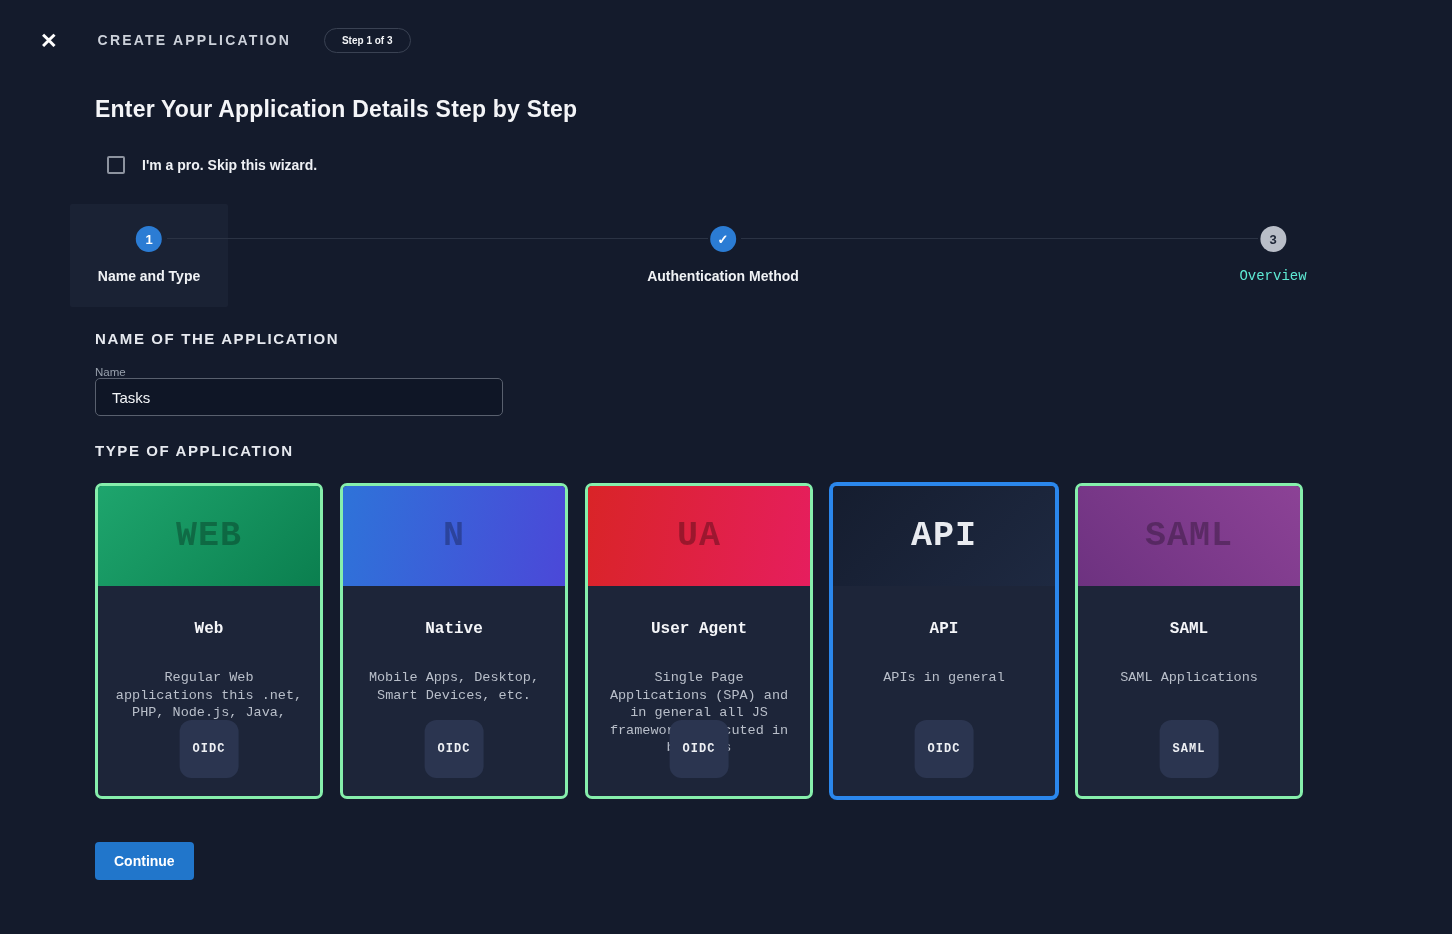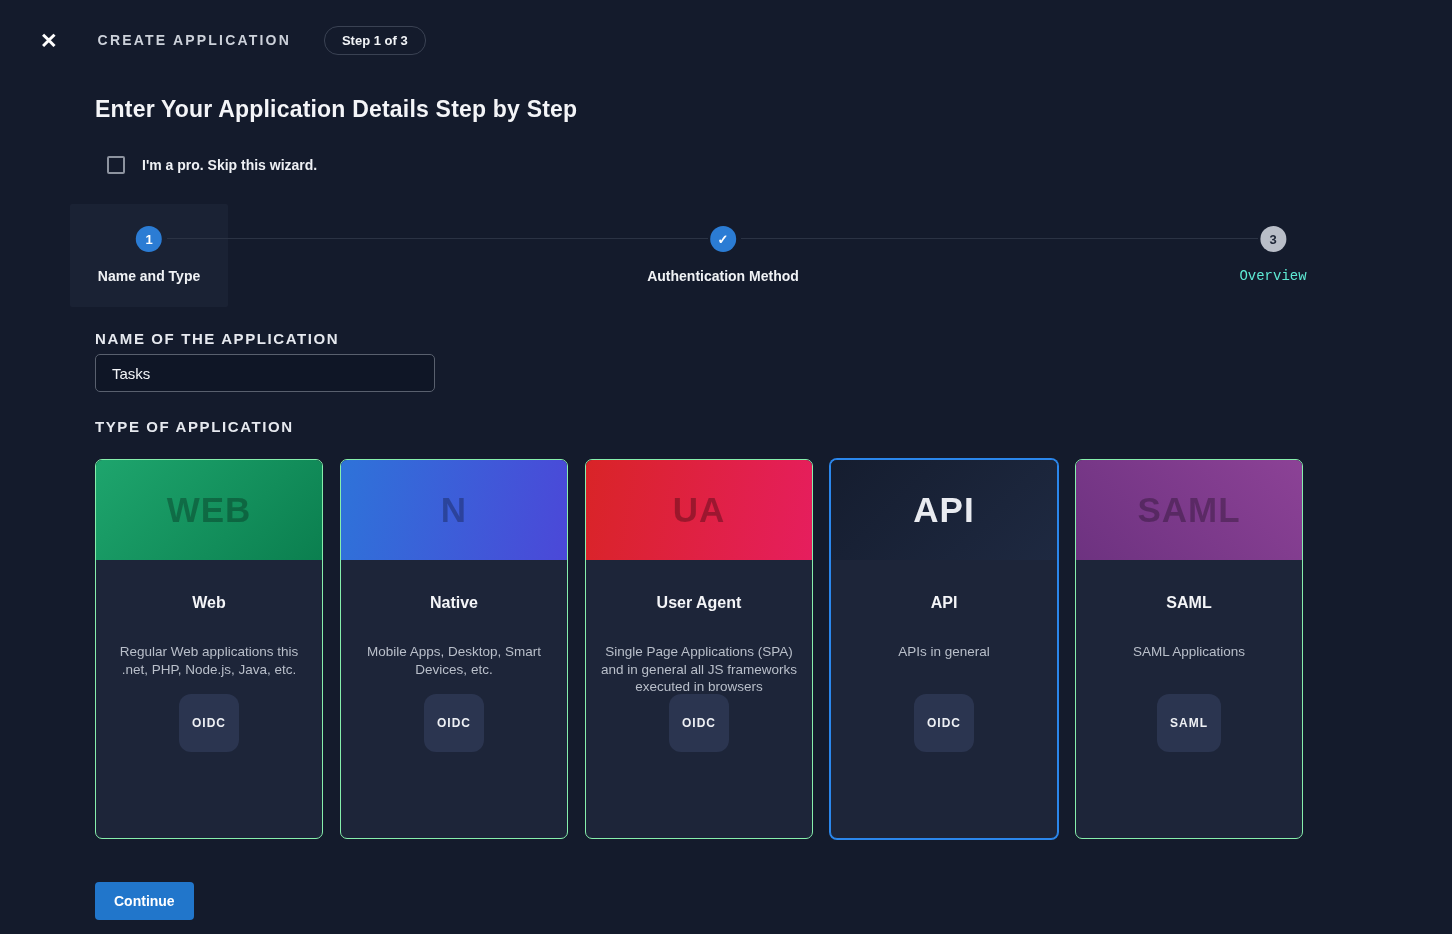--- a/index.html
+++ b/index.html
@@ -15,21 +15,21 @@
   .close-btn {
     background:none; border:none; color:#ffffff; font-size:21px; font-weight:700;
     cursor:pointer; line-height:1; padding:2px 4px;
   }
   .wizard-title {
     margin-left:36px; font-size:14px; font-weight:700; letter-spacing:2.2px;
     color:#ccd1da;
   }
   .step-pill {
     margin-left:33px; border:1px solid #3a4253; border-radius:14px;
-    padding:6px 17px; font-size:13px; font-weight:700; color:#f2f4f7;
+    padding:6px 17px; font-size:10px; font-weight:700; color:#f2f4f7;
     background:transparent;
   }
 
   
   .main { padding-left:95px; }
   h1.page-heading { margin-top:42px; font-size:23px; font-weight:700; color:#f4f5f8; letter-spacing:.2px; }
   .skip-row { margin-top:33px; display:flex; align-items:center; cursor:default; }
   .checkbox {
     width:18px; height:18px; border:2px solid #8d939f; border-radius:2px;
     margin-left:12px; background:transparent; cursor:pointer; flex:none;
@@ -55,33 +55,33 @@
   .step.current .step-circle, .step.done .step-circle { background:#2b7cd4; color:#ffffff; }
   .step.upcoming .step-circle { background:#b9bec8; color:#1d2536; }
   .step-label { margin-top:16px; font-size:14px; font-weight:700; white-space:nowrap; color:#f0f2f5; }
   .step.upcoming .step-label { color:#5eead4; font-weight:400;font-family:Liberation Mono, monospace; }
 
   
   .section-heading { font-size:15px; font-weight:700; letter-spacing:1.6px; color:#e6e9ef; }
   .name-section { margin-top:23px; }
   .field-label { margin-top:19px; font-size:11.5px; color:#99a1ad; }
   .name-input {
-    display:block; margin-top:7px; width:340px; height:38px;
+    display:block; width:408px; height:38px;
     background:#0f1626; border:1px solid #59606e; border-radius:5px;
     color:#f2f4f7; font-size:15px; padding:0 16px;
     font-family:"Liberation Sans", sans-serif;
   }
 
   
   .type-section { margin-top:26px; }
   .cards { display:flex; gap:17px; margin-top:24px; width:1207px; }
   .card {
-    width:228px; height:380px; border-radius:7px; overflow:hidden;
-    background:#1d2539; border:1px solid #86efac; cursor:pointer;
-    position:relative; flex:none;
+    width:228px; height:316px; border-radius:7px; overflow:hidden;
+    background:#1d2539; border:3px solid #86efac; cursor:pointer;
+    position:relative; flex:none;font-family:Liberation Mono, monospace;
   }
   .card.selected { border-color:#2b87ec; box-shadow:0 0 0 1px #2b87ec; }
   .card-banner {
     height:100px; display:flex; align-items:center; justify-content:center;
     font-size:35px; font-weight:700; letter-spacing:1px;
   }
   .card-body { position:relative; height:214px; text-align:center; padding:0 14px; }
   .card-title { padding-top:34px; font-size:16px; font-weight:700; color:#f4f5f8; }
   .card-desc { margin-top:31px; font-size:13.5px; line-height:1.3; color:#b9bfca; }
   .card-badge {
@@ -132,20 +132,21 @@
   <div class="step step-2 upcoming">
     <div class="step-circle">3</div>
     <div class="step-label">Overview</div>
   </div>
 </div>
 
 <div class="main">
   
   <div class="name-section">
     <div class="section-heading">NAME OF THE APPLICATION</div>
+    <div class="field-label">Name</div>
     <input class="name-input" type="text" value="Tasks" style="">
   </div>
 
   
   <div class="type-section">
     <div class="section-heading">TYPE OF APPLICATION</div>
 
     <div class="cards">
 
       <div class="card">

